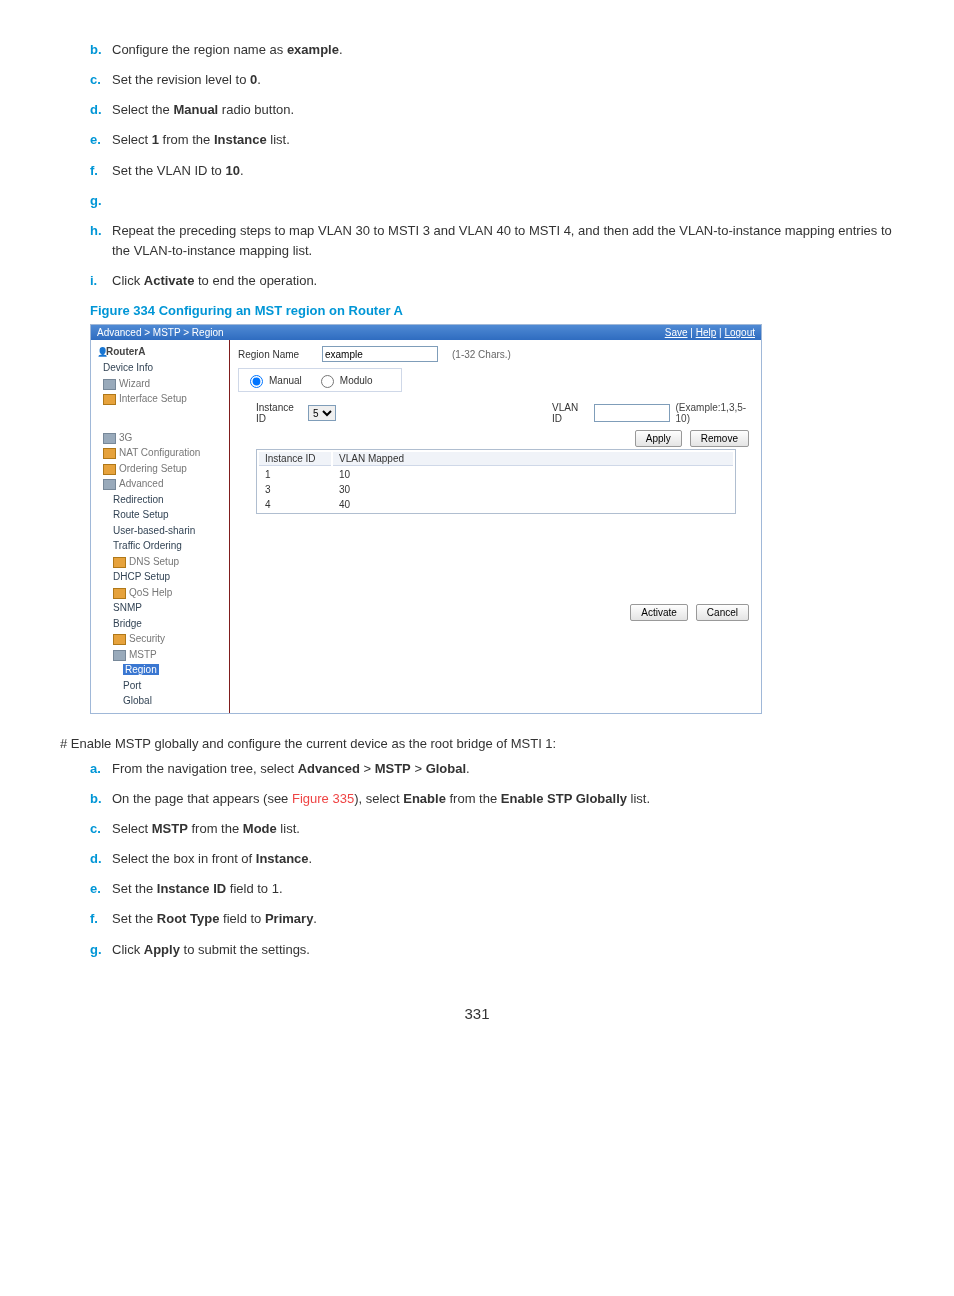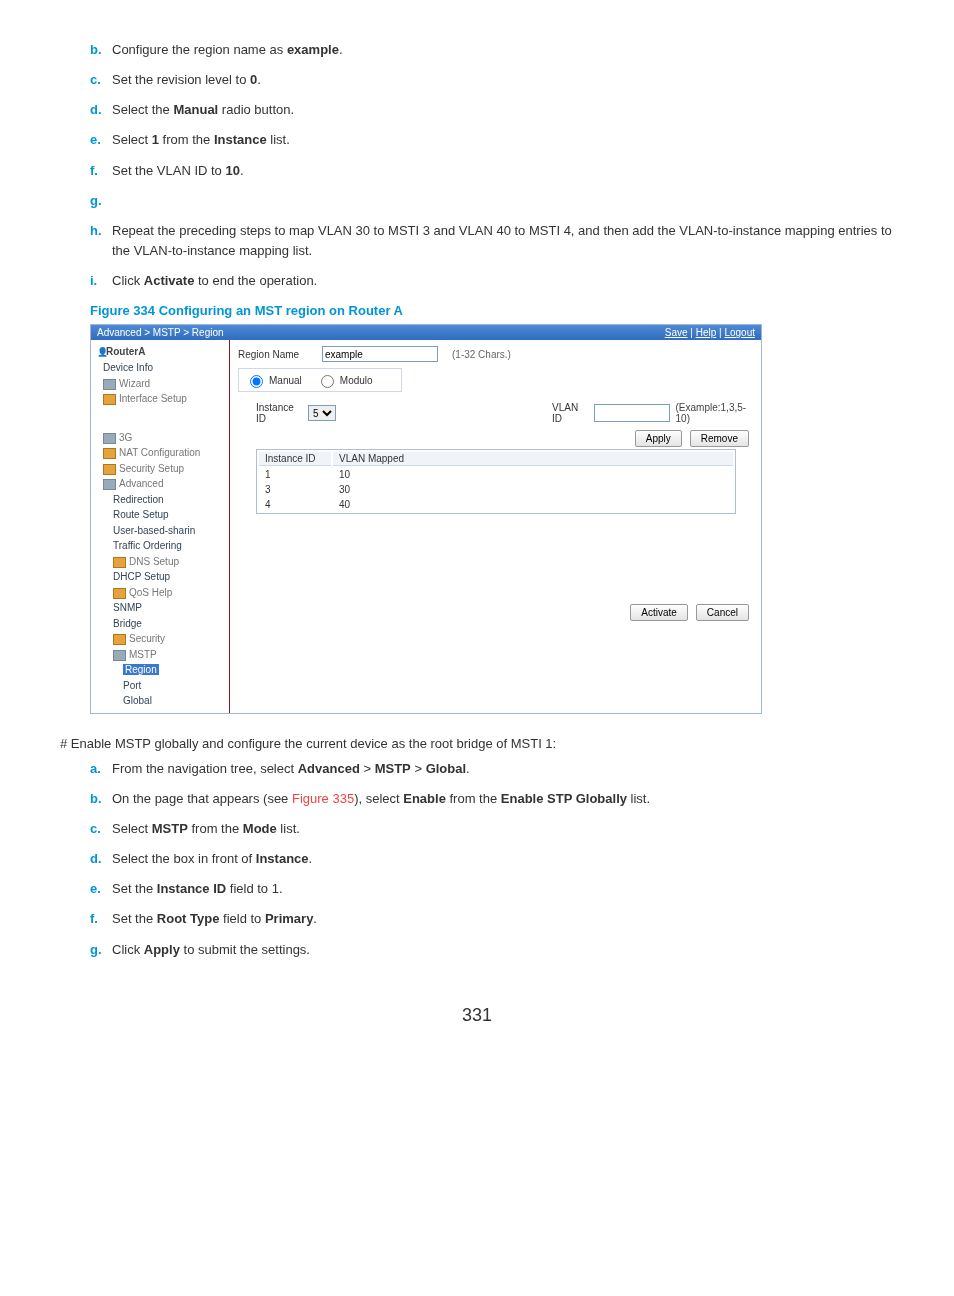--- a/index.html
+++ b/index.html
@@ -31,21 +31,21 @@
     color: #0096d6;
     font-weight: bold;
     padding-left: 30px;
     margin: 12px 0 6px 0;
     font-size: 13px;
   }
   .link { color: #ef4444; }
   .hash-heading {
     margin: 22px 0 8px 0;
   }
-  .page-num { text-align: center; margin-top: 45px; font-size: 18px; }
+  .page-num { text-align: center; margin-top: 45px; font-size: 15px; }
 
   
   .ui-fig {
     margin: 0 0 6px 30px;
     width: 670px;
     font-family: Tahoma, Arial, sans-serif;
     font-size: 10px;
     color: #333;
     border: 1px solid #a0b8d8;
   }
@@ -180,21 +180,21 @@
     </span>
   </div>
   <div class="ui-body">
     <div class="ui-tree" id="ui-tree">
       <div class="root"><span class="caret-icon">👤</span><span>RouterA</span></div>
     <div style="padding-left: 6px;"><span class="leaf">Device Info</span></div>
         <div style="padding-left: 6px;"><span class="icon icon-fg"></span><span class="folder">Wizard</span></div>
         <div style="padding-left: 6px;"><span class="icon icon-f"></span><span class="folder">Interface Setup</span></div>
         <div style="padding-left: 6px; margin-top: 23px;"><span class="icon icon-fg"></span><span class="folder">3G</span></div>
         <div style="padding-left: 6px;"><span class="icon icon-f"></span><span class="folder">NAT Configuration</span></div>
-        <div style="padding-left: 6px;"><span class="icon icon-f"></span><span class="folder">Security Setup</span></div>
+        <div style="padding-left: 6px;"><span class="icon icon-f"></span><span class="folder">Ordering Setup</span></div>
         <div style="padding-left: 6px;"><span class="icon icon-fg"></span><span class="folder">Advanced</span></div>
         <div style="padding-left: 16px;"><span class="leaf">Redirection</span></div>
         <div style="padding-left: 16px;"><span class="leaf">Route Setup</span></div>
         <div style="padding-left: 16px;"><span class="leaf">User-based-sharin</span></div>
         <div style="padding-left: 16px;"><span class="leaf">Traffic Ordering</span></div>
         <div style="padding-left: 16px;"><span class="icon icon-f"></span><span class="folder">DNS Setup</span></div>
         <div style="padding-left: 16px;"><span class="leaf">DHCP Setup</span></div>
         <div style="padding-left: 16px;"><span class="icon icon-f"></span><span class="folder">QoS Help</span></div>
         <div style="padding-left: 16px;"><span class="leaf">SNMP</span></div>
         <div style="padding-left: 16px;"><span class="leaf">Bridge</span></div>

